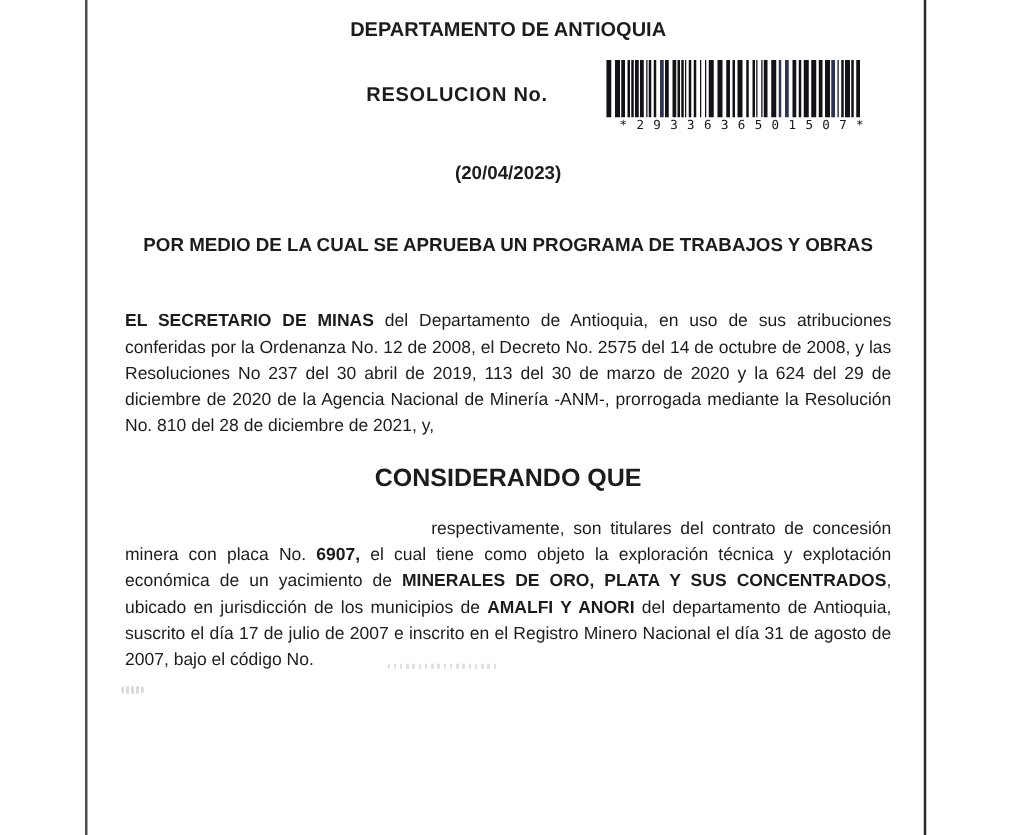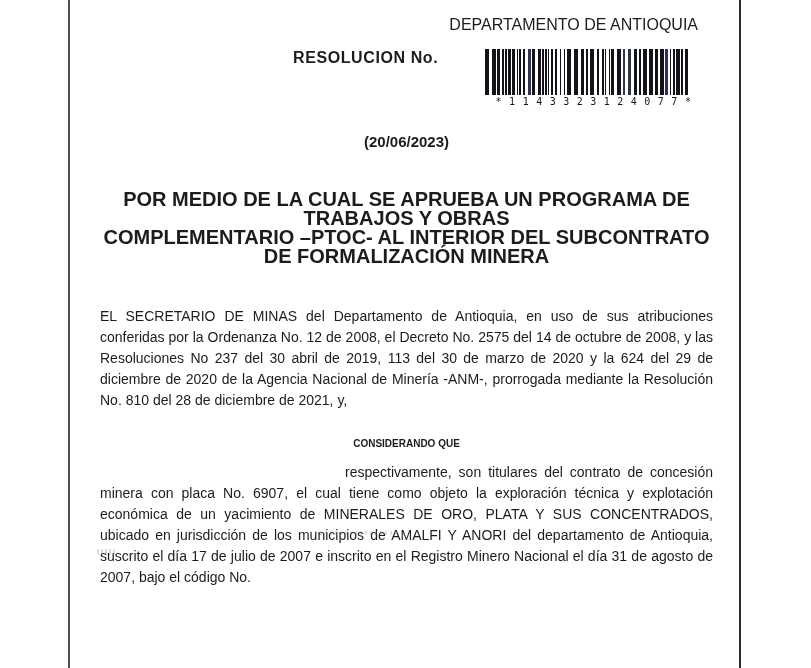--- a/index.html
+++ b/index.html
@@ -10,44 +10,44 @@
   }
   .rule { position:absolute; top:0; bottom:0; width:2px; }
   .rule-left  { left:68px;  background:#4d4d4d; }
   .rule-right { left:739px; background:#2b2b2b; }
 
   .content {
     position:absolute; left:70px; top:0; width:669px; height:668px;
     box-sizing:border-box; padding:0 26px 0 30px;
   }
 
-  .hdr-line { text-align:right; font-weight:normal; font-size:16px; line-height:18px; margin:15px; }
+  .hdr-line { text-align:center; font-weight:bold; font-size:16px; line-height:18px; margin:0; }
   .hdr-line.first { margin-top:16px; }
   .hdr-line.second { margin-top:5px; }
 
-  .resolution-row { display:flex; align-items:flex-start; margin-top:12px; height:62px; }
+  .resolution-row { display:flex; align-items:center; margin-top:12px; height:62px; }
   .resolution-label { font-weight:bold; font-size:16px; letter-spacing:0.6px; margin-left:193px; white-space:nowrap; }
   .barcode { margin-left:auto; margin-right:4px; width:224px; }
   .barcode-bars { height:46px; display:flex; align-items:stretch; overflow:hidden; }
   .barcode-bars i { display:block; height:100%; flex:none; }
   .barcode-digits {
     font-family:"DejaVu Sans Mono", monospace; font-size:10px; line-height:12px;
     letter-spacing:7.5px; text-align:center; white-space:nowrap; overflow:hidden;
     margin-top:1px; color:#15151c;
   }
 
   .date-line { text-align:center; font-weight:bold; font-size:15px; line-height:17px; margin-top:22px; }
 
   .doc-title { margin-top:40px; }
-  .doc-title div { text-align:center; font-weight:bold; font-size:20px; line-height:19px; }
+  .doc-title div { text-align:center; font-weight:bold; font-size:15px; line-height:19px; }
 
   .para { font-size:14px; line-height:21px; text-align:justify; margin:0; }
-  .para .b { font-weight:normal; }
+  .para .b { font-weight:bold; }
   .p-preamble { margin-top:40px; }
-  .h-considerando { text-align:center; font-weight:bold; font-size:10px; line-height:17px; margin-top:24px; }
+  .h-considerando { text-align:center; font-weight:bold; font-size:20px; line-height:17px; margin-top:24px; }
   .p-holders { margin-top:33px; }
   .p-contract { text-indent:245px; margin-top:0; }
 
   .scan-artifact { position:absolute; pointer-events:none; border-radius:2px; }
   .artifact-1 {
     left:310px; top:531px; width:88px; height:4px; opacity:.55;
     background:repeating-linear-gradient(90deg, rgba(125,125,138,.45) 0 2px, transparent 2px 5px);
   }
   .artifact-2 {
     left:97px; top:549px; width:18px; height:6px; opacity:.5;
@@ -108,29 +108,28 @@
             <i style="width: 4px; margin-right: 2px; background: rgb(18, 18, 24);"></i>
             <i style="width: 3px; margin-right: 2px; background: rgb(18, 18, 24);"></i>
             <i style="width: 4px; margin-right: 1px; background: rgb(18, 18, 24);"></i>
             <i style="width: 3px; margin-right: 2px; background: rgb(46, 51, 84);"></i>
             <i style="width: 1px; margin-right: 2px; background: rgb(18, 18, 24);"></i>
             <i style="width: 2px; margin-right: 1px; background: rgb(18, 18, 24);"></i>
             <i style="width: 4px; margin-right: 1px; background: rgb(18, 18, 24);"></i>
             <i style="width: 2px; margin-right: 2px; background: rgb(18, 18, 24);"></i>
             <i style="width: 3px; margin-right: 2px; background: rgb(18, 18, 24);"></i>
           </div>
-        <div class="barcode-digits">*1143323124077*</div>
+        <div class="barcode-digits">*2933636501507*</div>
       </div>
     </div>
 
-    <p class="date-line">(20/06/2023)</p>
+    <p class="date-line">(20/04/2023)</p>
 
     <div class="doc-title">
       <div>POR MEDIO DE LA CUAL SE APRUEBA UN PROGRAMA DE TRABAJOS Y OBRAS</div>
-      <div>COMPLEMENTARIO –PTOC- AL INTERIOR DEL SUBCONTRATO DE FORMALIZACIÓN MINERA</div>
     </div>
 
     <p class="para p-preamble"><span class="b">EL SECRETARIO DE MINAS</span><span> del Departamento de Antioquia, en uso de sus atribuciones conferidas por la Ordenanza No. 12 de 2008, el Decreto No. 2575 del 14 de octubre de 2008, y las Resoluciones No 237 del 30 abril de 2019, 113 del 30 de marzo de 2020 y la 624 del 29 de diciembre de 2020 de la Agencia Nacional de Minería -ANM-, prorrogada mediante la Resolución No. 810 del 28 de diciembre de 2021, y,</span></p>
 
     <p class="h-considerando">CONSIDERANDO QUE</p>
 
 
     <p class="para p-contract"><span>respectivamente, son titulares del contrato de concesión minera con placa No. </span><span class="b">6907,</span><span> el cual tiene como objeto la exploración técnica y explotación económica de un yacimiento de </span><span class="b">MINERALES DE ORO, PLATA Y SUS CONCENTRADOS</span><span>, ubicado en jurisdicción de los municipios de </span><span class="b">AMALFI Y ANORI</span><span> del departamento de Antioquia, suscrito el día 17 de julio de 2007 e inscrito en el Registro Minero Nacional el día 31 de agosto de 2007, bajo el código No. </span></p>
 
   </div>

